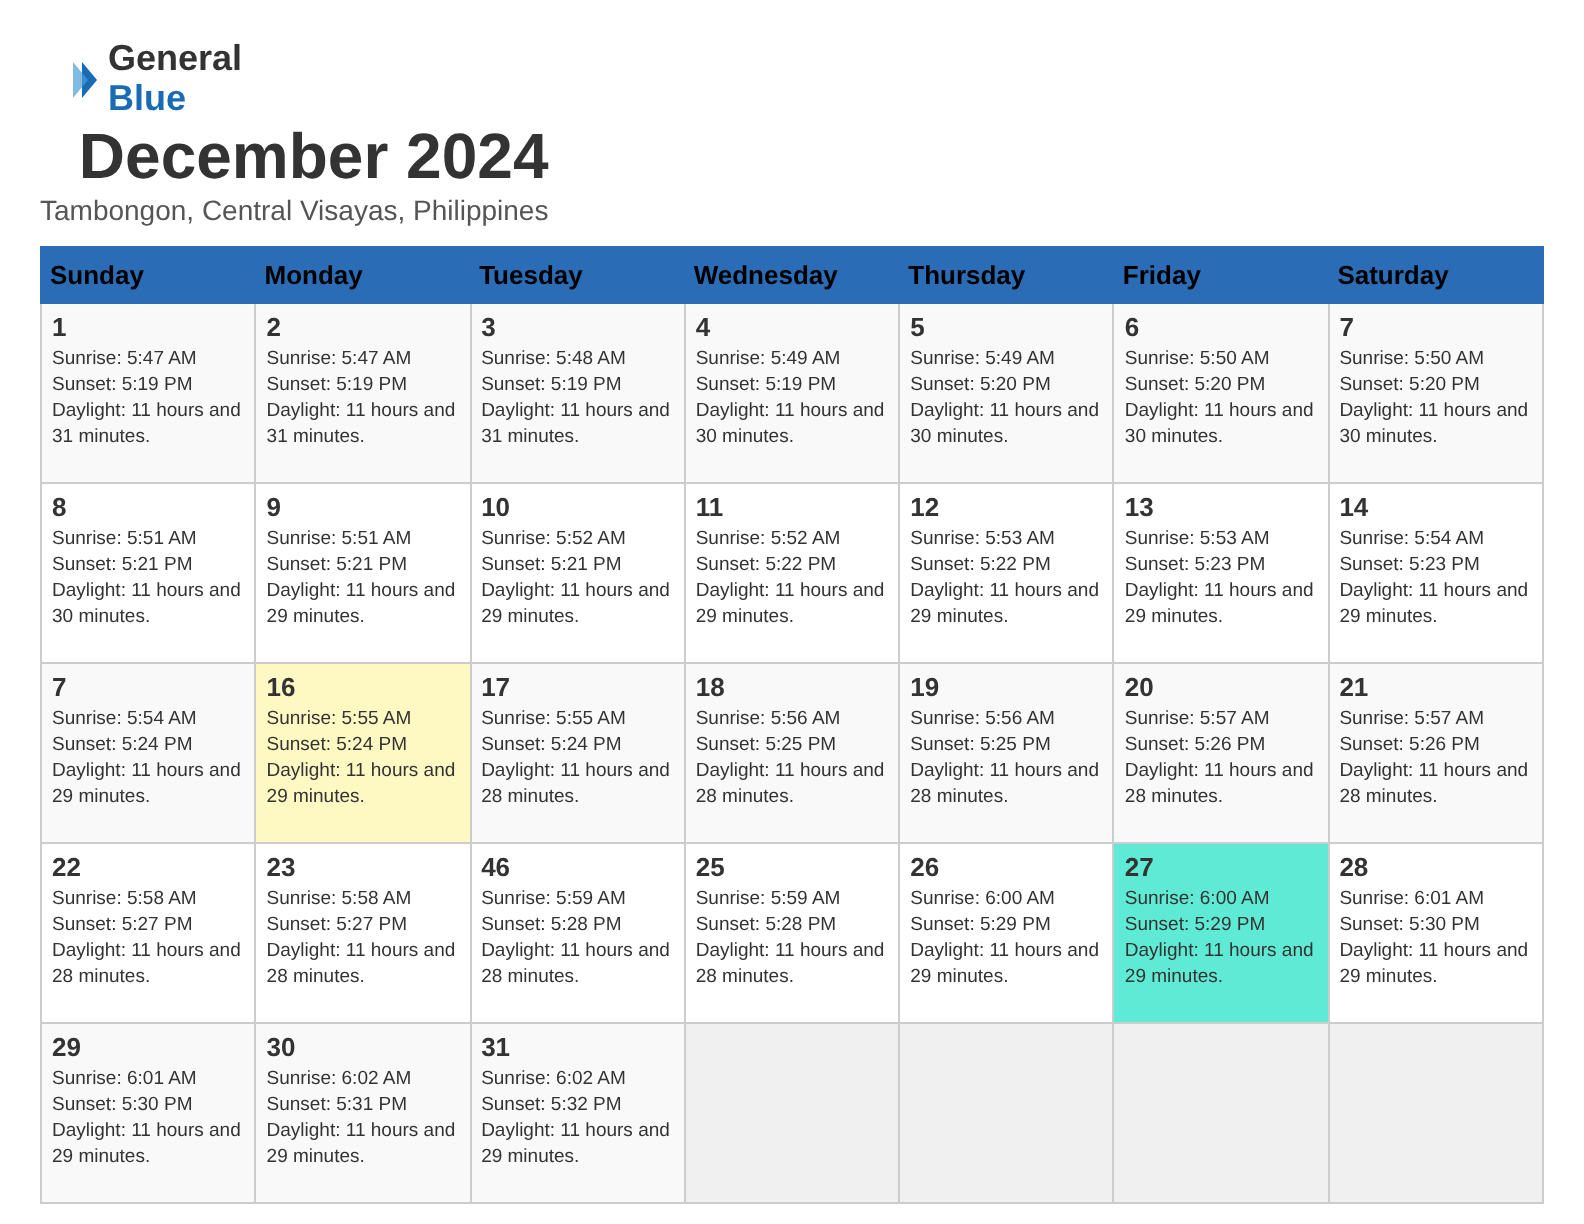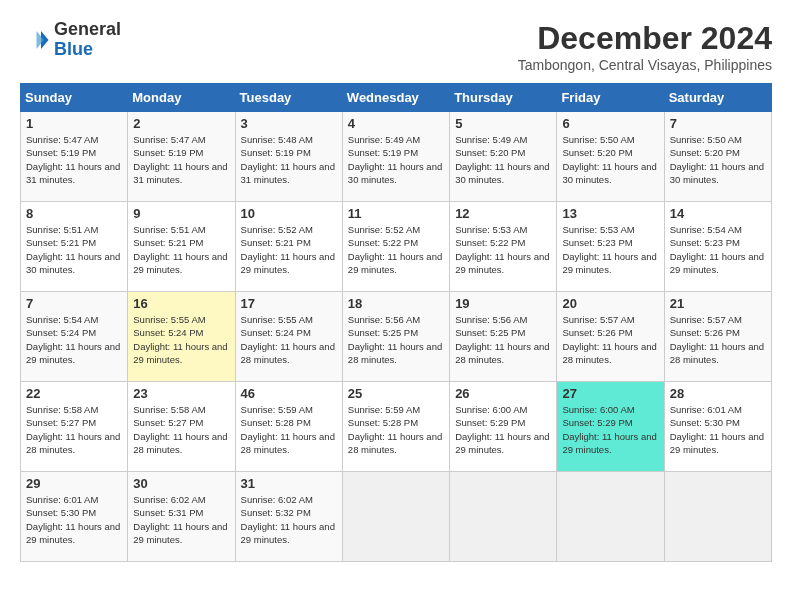--- a/index.html
+++ b/index.html
@@ -8,20 +8,21 @@
       background: #fff;
       width: 792px;
       min-height: 612px;
       padding: 20px;
     }
     .header {
       display: flex;
       justify-content: space-between;
       align-items: flex-start;
       margin-bottom: 10px;
+      flex-direction: column;
     }
     .logo {
       display: flex;
       align-items: center;
       gap: 4px;
     }
     .logo-text {
       font-size: 18px;
       font-weight: bold;
       color: #333;
@@ -44,21 +45,21 @@
       font-size: 14px;
       color: #555;
     }
     .calendar {
       width: 100%;
       border-collapse: collapse;
       font-size: 11px;
     }
     .calendar th {
       background: #2a6cb5;
-      color: #ffffff;
+      color: #000000;
       padding: 6px 4px;
       text-align: left;
       font-size: 13px;
       font-weight: bold;
       border: 1px solid #2a6cb5;
     }
     .calendar td {
       vertical-align: top;
       border: 1px solid #ccc;
       padding: 4px 5px;

